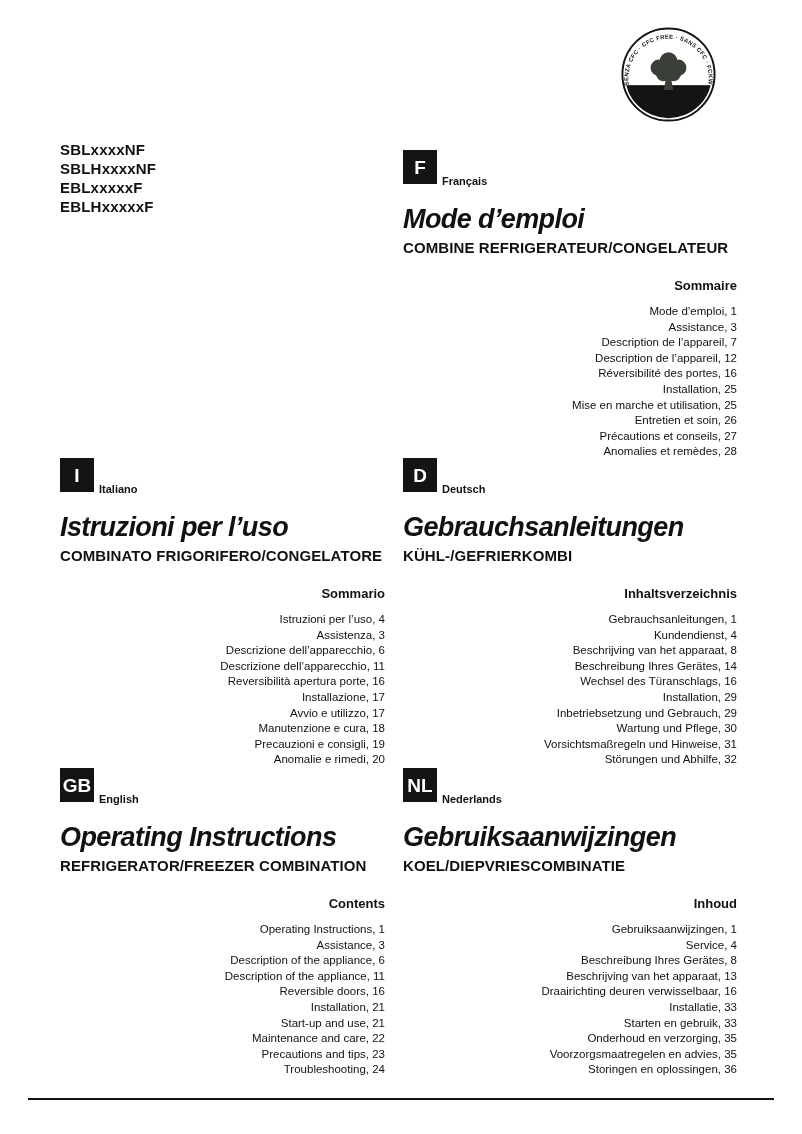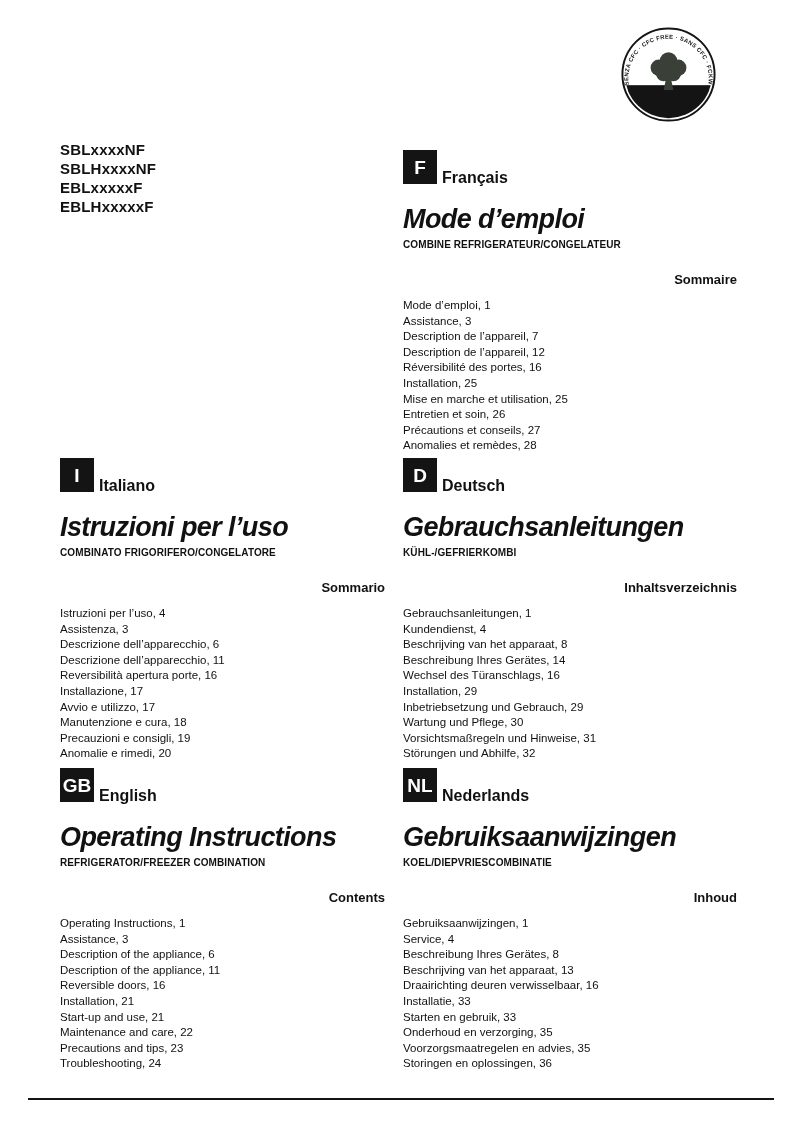--- a/index.html
+++ b/index.html
@@ -20,25 +20,25 @@
   .sec-it { left:60px;  top:458px; width:325px; }
   .sec-de { left:403px; top:458px; width:334px; }
   .sec-gb { left:60px;  top:768px; width:325px; }
   .sec-nl { left:403px; top:768px; width:334px; }
   .badge-row { display:flex; align-items:flex-end; gap:5px; height:34px; }
   .badge {
     width:34px; height:34px; background:#141414; color:#fff;
     font-weight:700; font-size:19px; line-height:1;
     display:flex; align-items:center; justify-content:center; flex:0 0 auto;
   }
-  .lang-label { font-weight:700; font-size:16px; transform:translateY(3px); }
+  .lang-label { font-weight:700; font-size:11px; transform:translateY(3px); }
   .title { font-weight:700; font-size:27px; letter-spacing:-0.6px; margin-top:20px; white-space:nowrap;font-style:italic; }
-  .subtitle { font-weight:700; font-size:10px; margin-top:4px; letter-spacing:0.1px; white-space:nowrap; }
+  .subtitle { font-weight:700; font-size:15px; margin-top:4px; letter-spacing:0.1px; white-space:nowrap; }
   .toc-header { font-weight:700; font-size:13px; text-align:right; margin-top:22px; }
-  .toc-list { margin-top:11px; }
+  .toc-list { margin-top:11px;text-align:right; }
   .toc-item { font-size:11.5px; line-height:15.6px; }
   .footer-rule { position:absolute; left:28px; right:28px; top:1098px; height:2px; background:#141414; }
 </style>
 </head>
 <body>
 
 <div class="page">
 
   <div class="models">
       <div class="toc-item">SBLxxxxNF</div>

